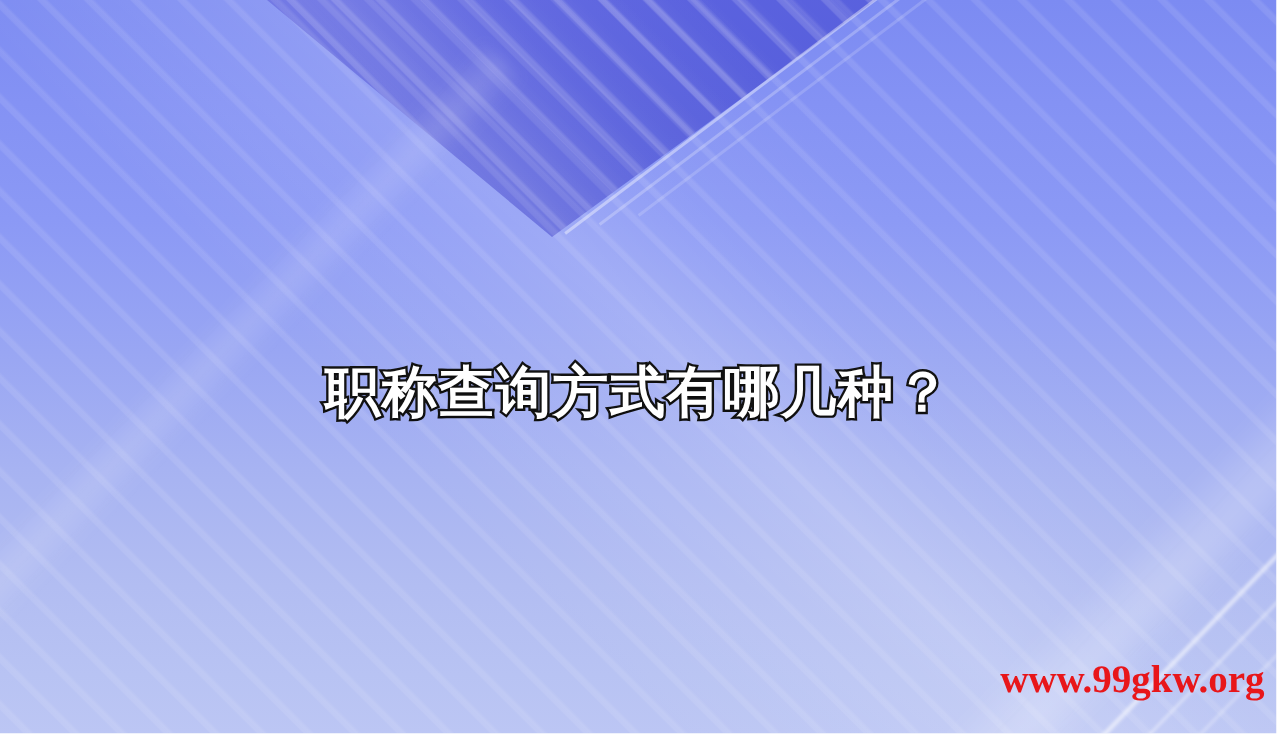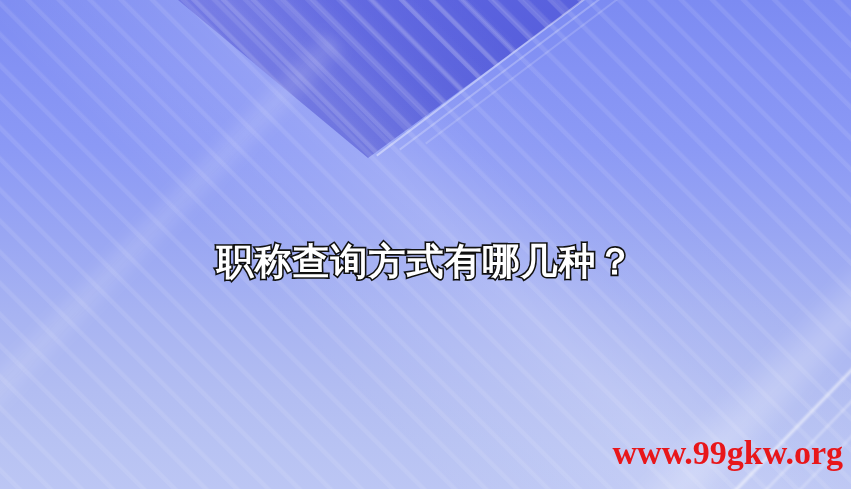--- a/index.html
+++ b/index.html
@@ -116,21 +116,21 @@
     text-shadow: 0 1px 0 rgba(0,0,0,0.25);
   }
 
   
   .watermark {
     position: absolute;
     right: 8px;
     top: 436px;
     font-family: "Liberation Serif", "DejaVu Serif", serif;
     font-weight: 700;
-    font-size: 34px;
+    font-size: 26px;
     line-height: 34px;
     color: #e8161a;
     letter-spacing: 0px;
     white-space: nowrap;
     text-align: right;
   }
 </style>
 </head>
 <body>
 

